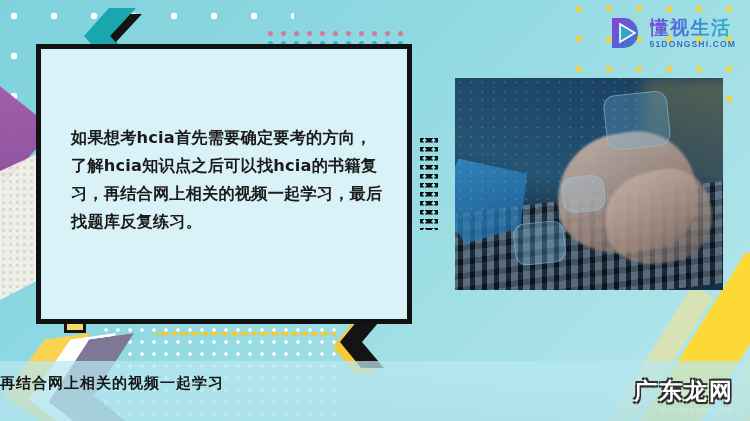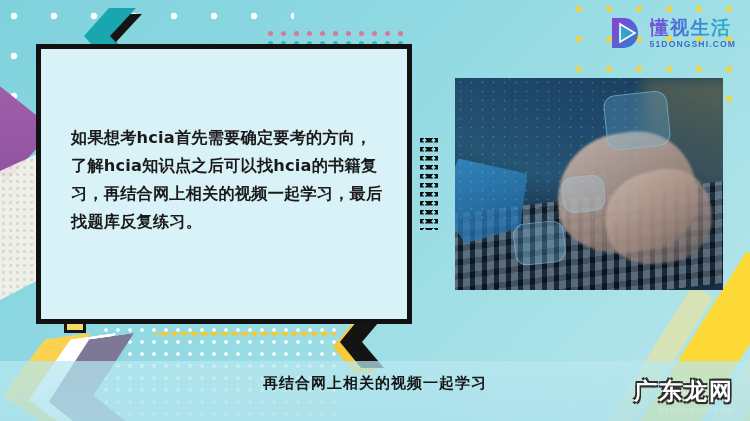--- a/index.html
+++ b/index.html
@@ -234,21 +234,21 @@
     margin-top:3px; font-size:8.6px; font-weight:bold; letter-spacing:1.1px;
     color:#3a6fbf; font-family:"Liberation Sans",sans-serif;
   }
 
   
   #subtitle-band {
     position:absolute; left:0; bottom:0; width:750px; height:60px;
     background:linear-gradient(180deg, rgba(185,232,240,.72), rgba(175,226,236,.82));
   }
   #subtitle {
-    position:absolute; left:0; bottom:28px; width:750px; text-align:center;
+    position:absolute; left:0; bottom:28px; width:750px; text-align:left;
     font-size:15px; font-weight:bold; color:#161616; letter-spacing:1px;
     font-family:"DejaVu Sans","Liberation Sans",sans-serif;
   }
 
   
   #watermark-main {
     position:absolute; right:16px; bottom:14px;
     font-size:23px; font-weight:bold; letter-spacing:2px;
     color:#ffffff; font-family:"DejaVu Sans","Liberation Sans",sans-serif;
     text-shadow:

